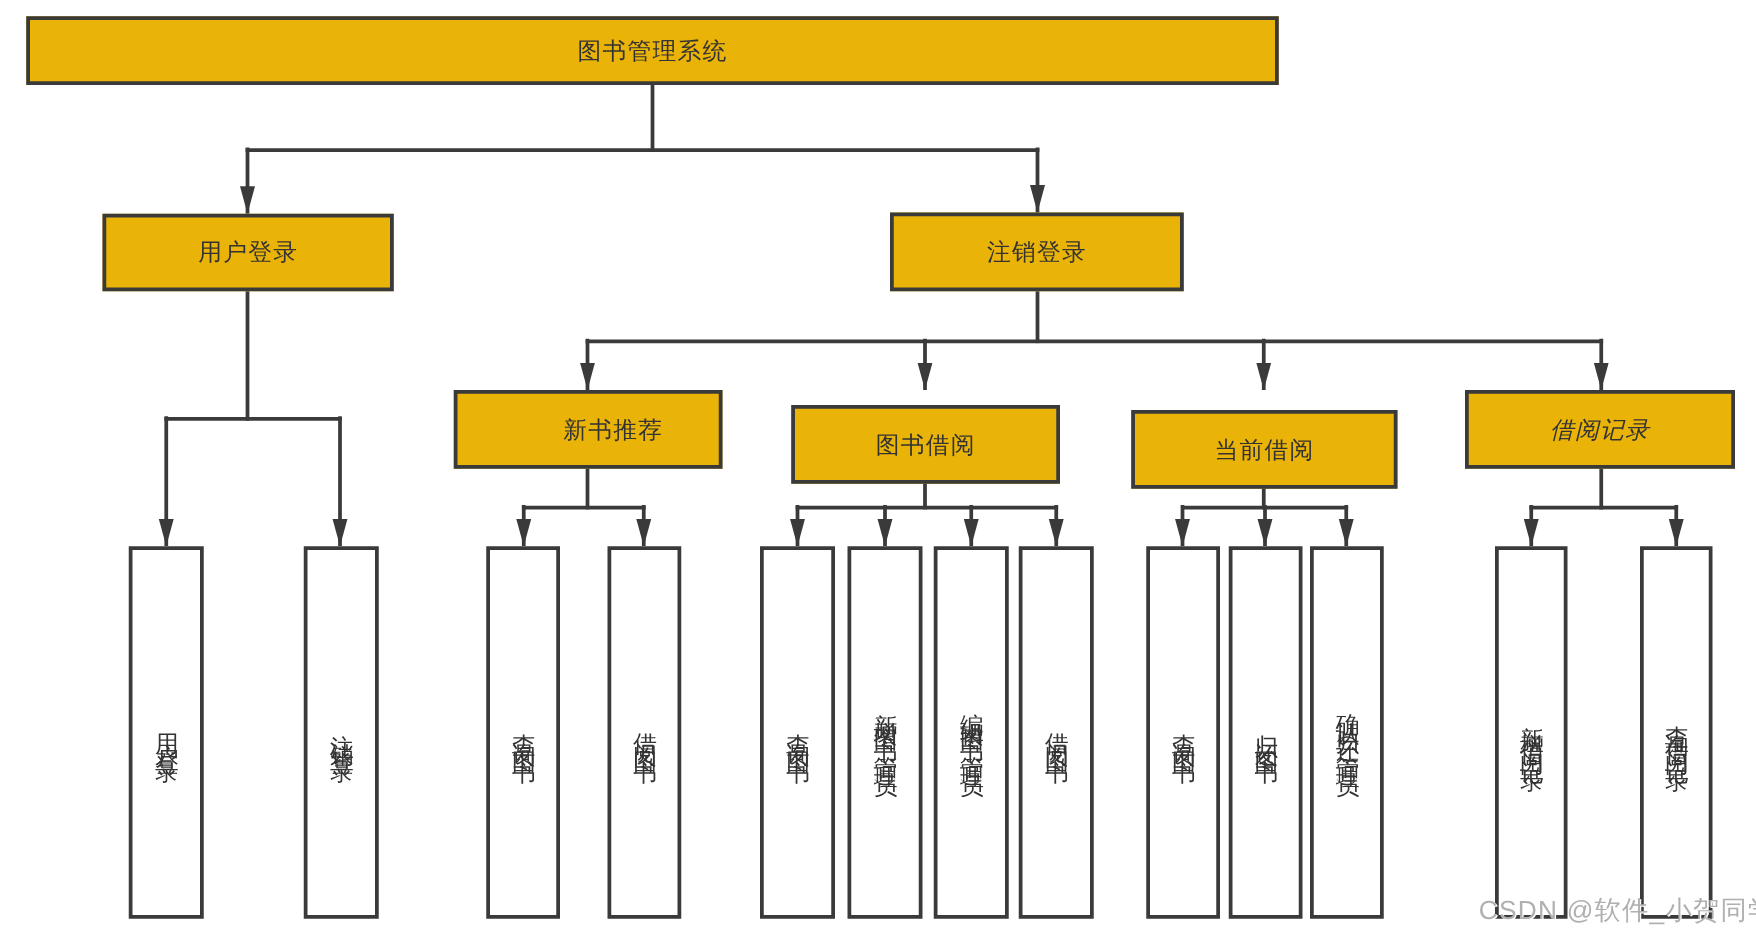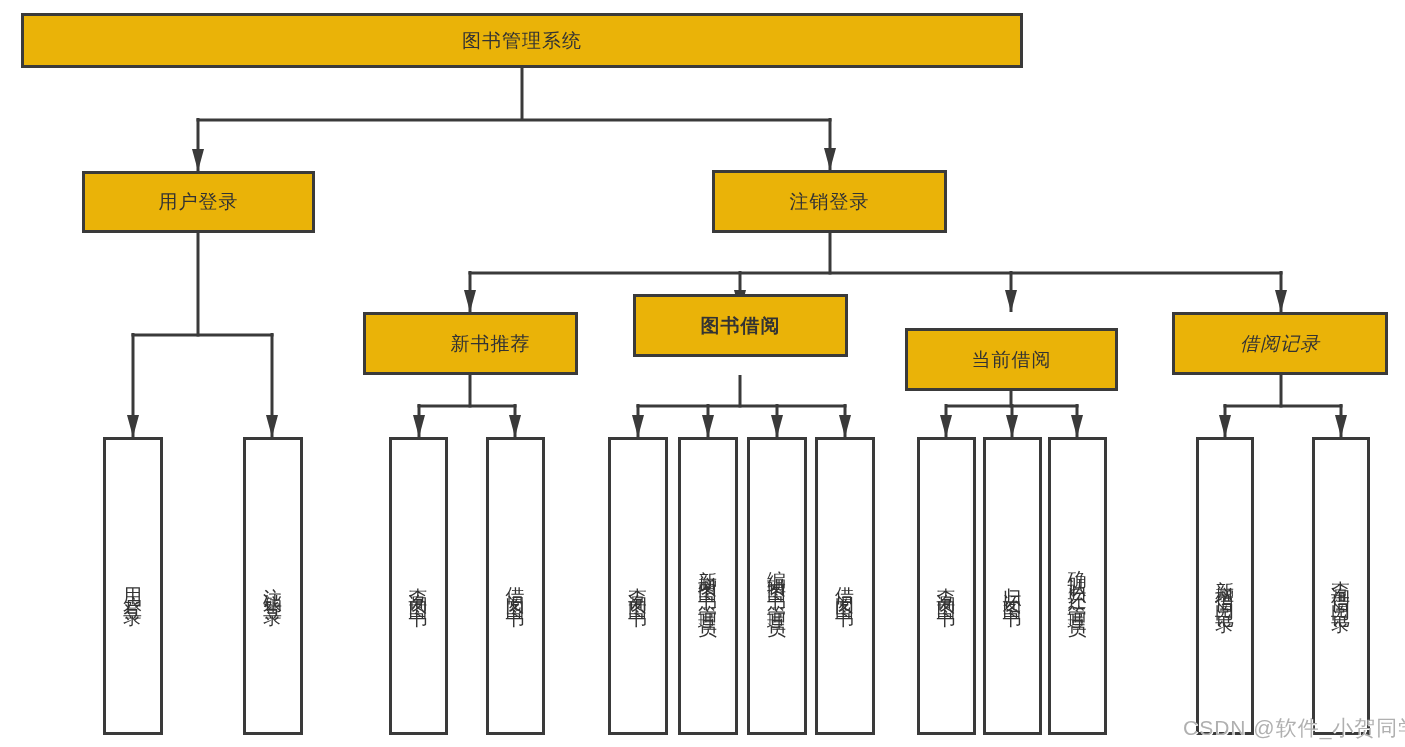--- a/index.html
+++ b/index.html
@@ -32,21 +32,21 @@
   .vbox span{
     writing-mode:vertical-rl;text-orientation:mixed;
     font-size:19px;letter-spacing:7px;line-height:1;color:var(--text);
     white-space:nowrap;
   }
   
   .b-root{left:21px;top:13px;width:1002px;height:55px;}
   .b-userlogin{left:82px;top:171px;width:233px;height:62px;}
   .b-bookmgmt{left:712px;top:170px;width:235px;height:63px;}
   .b-newbooks{left:363px;top:312px;width:215px;height:63px;padding-left:40px;}
-  .b-bookborrow{left:633px;top:294px;width:215px;height:63px;font-weight:bold;}
+  .b-bookborrow{left:633px;top:324px;width:215px;height:63px;}
   .b-currentborrow{left:905px;top:328px;width:213px;height:63px;}
   .b-records{left:1172px;top:312px;width:216px;height:63px;font-style:italic;}
   
   .l-a1{left:103px;width:60px;}
   .l-a2{left:243px;width:60px;}
   .l-b1{left:389px;width:59px;}
   .l-b2{left:486px;width:59px;}
   .l-c1{left:608px;width:60px;}
   .l-c2{left:678px;width:60px;}
   .l-c3{left:747px;width:60px;}

